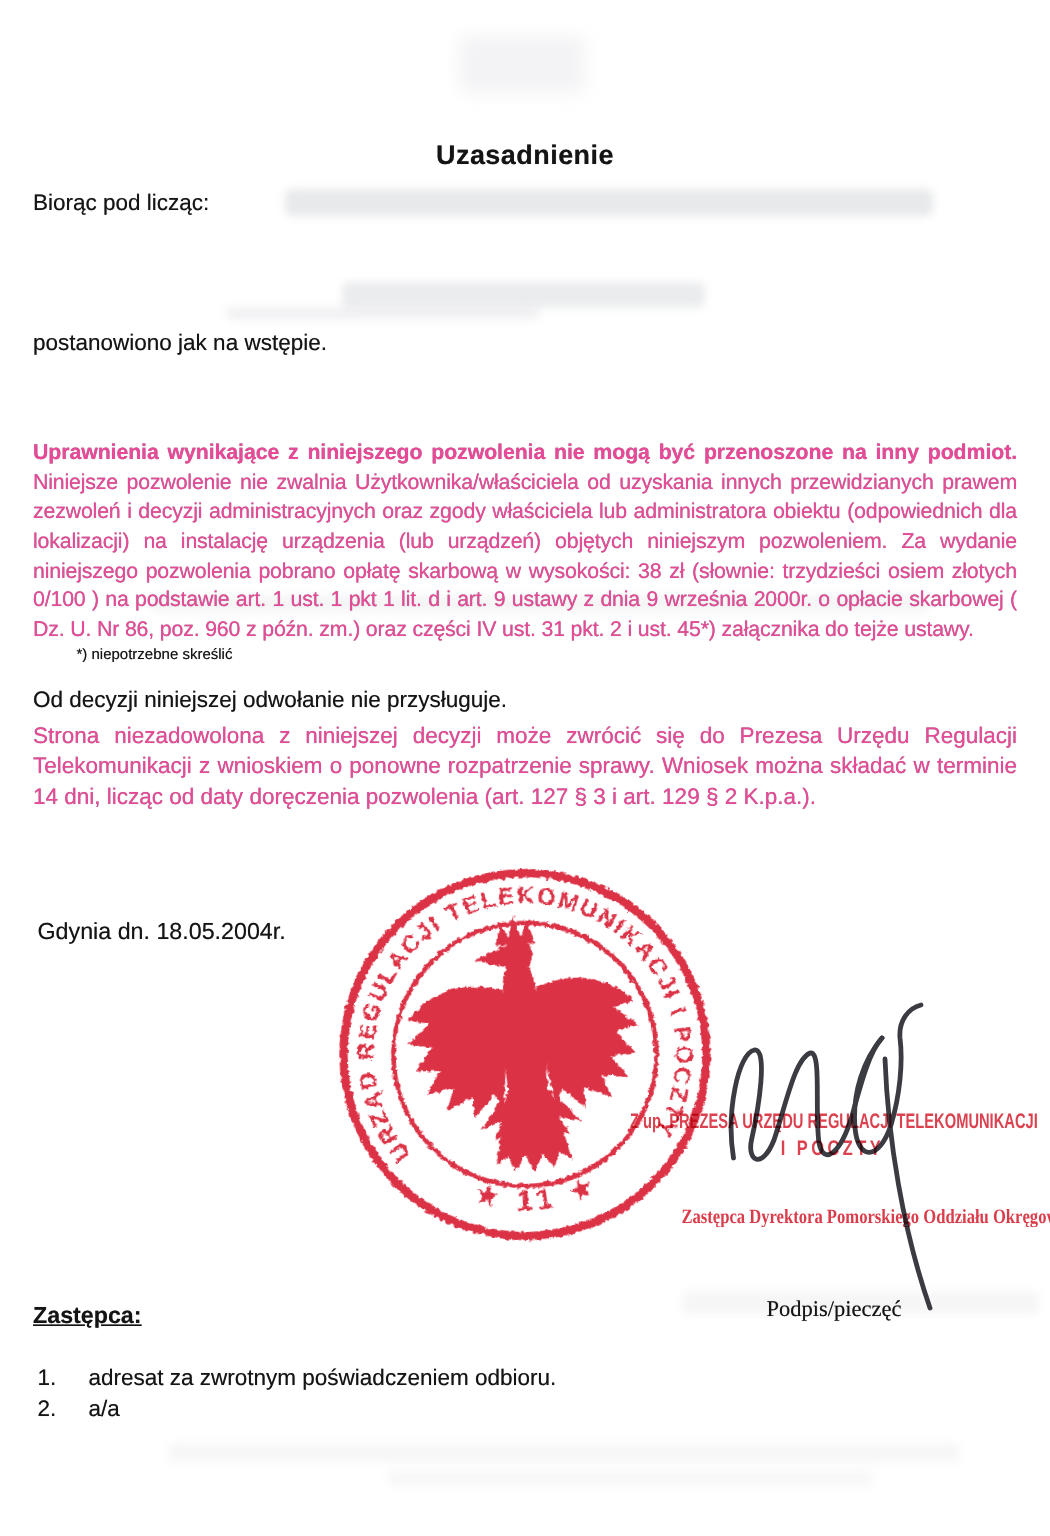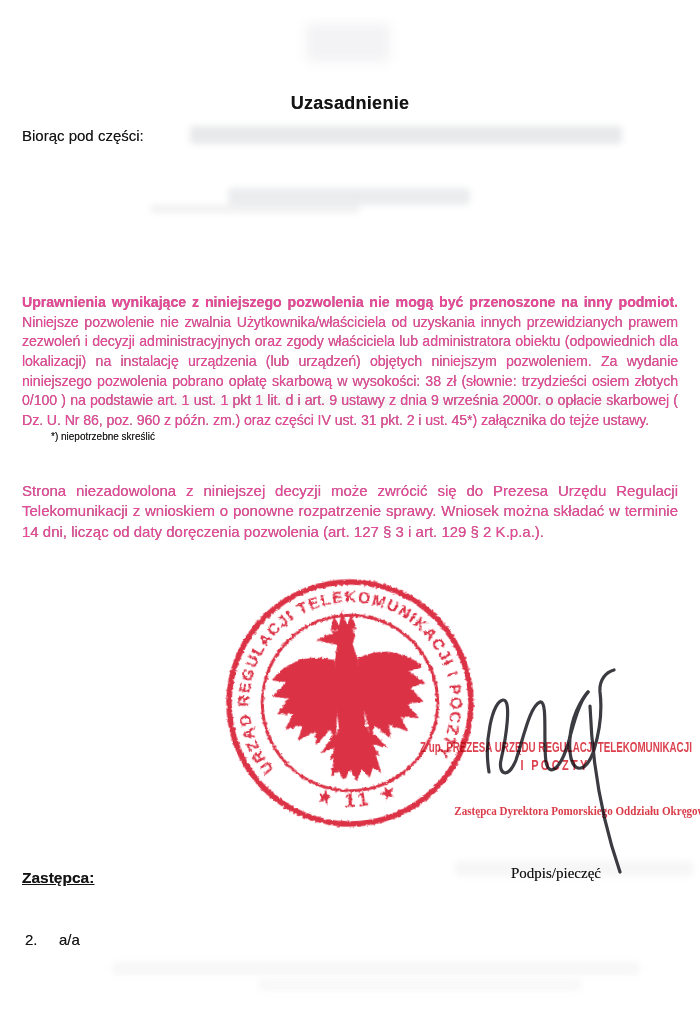--- a/index.html
+++ b/index.html
@@ -73,26 +73,29 @@
   <div class="ghost g1"></div>
   <div class="ghost g2"></div>
   <div class="ghost g3"></div>
   <div class="ghost g4"></div>
   <div class="ghost g5"></div>
   <div class="ghost g6"></div>
   <div class="ghost g7"></div>
   <div class="ghost g8"></div>
 
   <div class="t doc-title">Uzasadnienie</div>
-  <div class="t considering">Biorąc pod części:</div>
+  <div class="t considering">Biorąc pod licząc:</div>
+  <div class="t ruling">postanowiono jak na wstępie.</div>
 
   <p class="para legal"><b>Uprawnienia wynikające z niniejszego pozwolenia nie mogą być przenoszone na inny podmiot.</b><span> Niniejsze pozwolenie nie zwalnia Użytkownika/właściciela od uzyskania innych przewidzianych prawem zezwoleń i decyzji administracyjnych oraz zgody właściciela lub administratora obiektu (odpowiednich dla lokalizacji) na instalację urządzenia (lub urządzeń) objętych niniejszym pozwoleniem. Za wydanie niniejszego pozwolenia pobrano opłatę skarbową w wysokości: 38 zł (słownie: trzydzieści osiem złotych 0/100 ) na podstawie art. 1 ust. 1 pkt 1 lit. d i art. 9 ustawy z dnia 9 września 2000r. o opłacie skarbowej ( Dz. U. Nr 86, poz. 960 z późn. zm.) oraz części IV ust. 31 pkt. 2 i ust. 45*) załącznika do tejże ustawy.</span></p>
 
   <div class="t footnote">*) niepotrzebne skreślić</div>
+  <div class="t noappeal">Od decyzji niniejszej odwołanie nie przysługuje.</div>
   <p class="para appeal">Strona niezadowolona z niniejszej decyzji może zwrócić się do Prezesa Urzędu Regulacji Telekomunikacji z wnioskiem o ponowne rozpatrzenie sprawy. Wniosek można składać w terminie 14 dni, licząc od daty doręczenia pozwolenia (art. 127 § 3 i art. 129 § 2 K.p.a.).</p>
+  <div class="t placedate">Gdynia dn. 18.05.2004r.</div>
 
   <svg class="round-stamp" viewBox="0 0 250 250" xmlns="http://www.w3.org/2000/svg">
     <defs>
       <filter id="inkrough" x="-10%" y="-10%" width="120%" height="120%">
         <feTurbulence type="fractalNoise" baseFrequency="0.35" numOctaves="2" seed="7" result="n"></feTurbulence>
         <feDisplacementMap in="SourceGraphic" in2="n" scale="3.5" xChannelSelector="R" yChannelSelector="G"></feDisplacementMap>
       </filter>
       <path id="ringPathTop" d="M48.4 189.3 A100 100 0 0 1 125 25 A100 100 0 0 1 201.6 189.3" fill="none"></path>
       <path id="ringPathBottom" d="M81.4 218.3 A103 103 0 0 0 168.6 218.3" fill="none"></path>
     </defs>
@@ -130,17 +133,20 @@
     <g fill="none" stroke="#26262e" stroke-width="3.2" stroke-linecap="round" opacity="0.9">
       <path d="M489 772 C484 742 492 702 503 700 C512 699 506 738 501 760 C498 774 508 780 516 760 C524 736 530 706 540 702 C548 700 543 740 546 762 C549 777 560 770 568 744 C574 722 580 700 588 692"></path>
       <path d="M588 692 C576 706 568 728 570 752 C572 774 586 774 594 750 C600 730 602 708 600 692 C599 680 606 672 614 670"></path>
       <path d="M590 706 C592 760 602 820 620 872"></path>
     </g>
   </svg>
 
   <div class="t recipients-heading">Zastępca:</div>
   <div class="t signature-label">Podpis/pieczęć</div>
 
+  <div class="t recipient-row row-1">
+    <span class="num">1.</span><span>adresat za zwrotnym poświadczeniem odbioru.</span>
+  </div>
   <div class="t recipient-row row-2">
     <span class="num">2.</span><span>a/a</span>
   </div>
 
 </div>
 
 </body></html>

